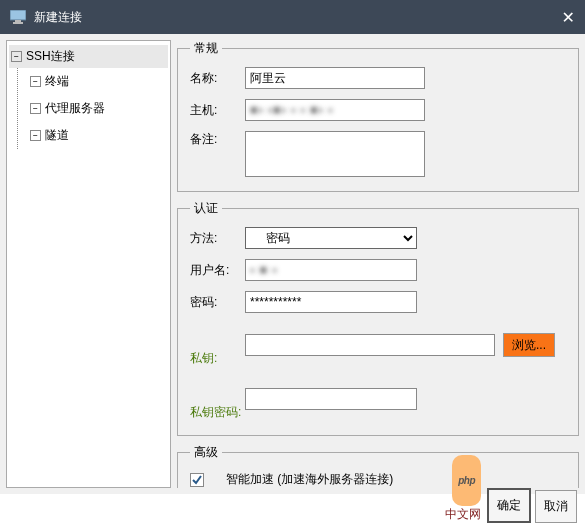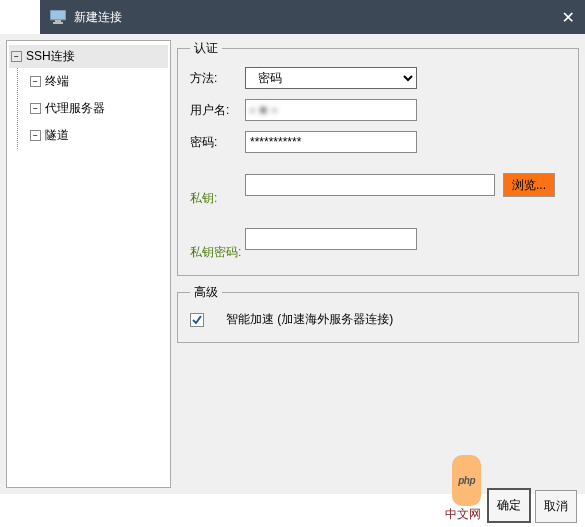--- a/index.html
+++ b/index.html
@@ -1,18 +1,18 @@
 <!DOCTYPE html>
 <html><head>
   <meta charset="utf-8">
   <style>
     * { box-sizing: border-box; margin: 0; padding: 0; }
     body { font-family: "Microsoft YaHei", Arial, sans-serif; font-size: 12px; background: #fff; width: 585px; height: 527px; overflow: hidden; }
     
-    .titlebar { background: #3d4857; color: #fff; height: 30px; display: flex; align-items: center; padding: 17px 10px; position: relative; margin-left: 40px; }
+    .titlebar { background: #3d4857; color: #fff; height: 30px; display: flex; align-items: center; padding: 17px 10px; position: relative; }
     .titlebar .app-icon { width: 16px; height: 14px; margin-right: 8px; }
     .titlebar .title { font-size: 12px; }
     .titlebar .close-btn { position: absolute; right: 10px; font-size: 16px; cursor: pointer; font-family: Arial; }
     
     .content { display: flex; height: 460px; padding: 6px; gap: 6px; background: #f0f0f0; }
     
     .tree-panel { width: 165px; background: #fff; border: 1px solid #aaa; padding: 4px 2px; }
     .tree-item { padding: 3px 2px; display: flex; align-items: center; cursor: pointer; }
     .tree-item.selected { background: #e8e8e8; }
     .tree-toggle { width: 11px; height: 11px; border: 1px solid #888; display: inline-flex; align-items: center; justify-content: center; font-size: 8px; line-height: 1; margin-right: 4px; font-family: monospace; }
@@ -26,21 +26,21 @@
     
     .form-row { display: flex; align-items: center; margin-bottom: 10px; }
     .form-row:last-child { margin-bottom: 0; }
     .form-label { width: 55px; text-align: left; }
     .form-label.disabled { color: #4d7c0f; margin-top: 27px; }
     .text-input { border: 1px solid #888; height: 22px; padding: 0 4px; font-size: 12px; font-family: inherit; background: #fff; }
     .text-input.w1 { width: 180px; }
     .text-input.w2 { width: 172px; }
     .text-input.w3 { width: 250px; }
     .textarea { border: 1px solid #888; width: 180px; height: 46px; background: #fff; resize: none; font-family: inherit; }
-    .select { border: 1px solid #666; height: 22px; width: 172px; background: #fff; font-family: inherit; font-size: 12px; padding: 0 8px; }
+    .select { border: 1px solid #666; height: 22px; width: 172px; background: #fff; font-family: inherit; font-size: 12px; padding: 0 16px; }
     .browse-btn { height: 24px; border: 1px solid #999; background: #f97316; padding: 0 8px; margin-left: 8px; cursor: pointer; font-family: inherit; font-size: 12px; }
     
     .blur-text { color: transparent; text-shadow: 0 0 5px rgba(80,80,80,0.9); letter-spacing: 1px; user-select: none; }
     
     .check-row { display: flex; align-items: center; gap: 22px; }
     .checkbox-custom { width: 14px; height: 14px; border: 1px solid #888; background: #fff; display: inline-flex; align-items: center; justify-content: center; }
     .checkbox-custom svg { width: 12px; height: 12px; }
     
     .footer { position: absolute; bottom: 4px; right: 8px; display: flex; align-items: flex-end; gap: 4px; }
     .footer .logo-block { display: flex; align-items: center; margin-right: 2px; }
@@ -82,20 +82,35 @@
       </div>
       <div class="tree-item">
         <span class="tree-toggle">−</span>
         <span>隧道</span>
       </div>
     </div>
   </div>
 
   <div class="main-panel">
 
+    <fieldset>
+      <legend>常规</legend>
+      <div class="form-row">
+        <span class="form-label">名称:</span>
+        <input class="text-input w1" value="阿里云" style="">
+      </div>
+      <div class="form-row">
+        <span class="form-label">主机:</span>
+        <div class="text-input w1 blur-text" style="display:flex;align-items:center;overflow:hidden">■▪ ▪■▪ ▪ ▪   ■▪ ▪</div>
+      </div>
+      <div class="form-row" style="align-items:flex-start">
+        <span class="form-label">备注:</span>
+        <textarea class="textarea" style=""></textarea>
+      </div>
+    </fieldset>
 
     <fieldset>
       <legend>认证</legend>
       <div class="form-row">
         <span class="form-label">方法:</span>
         <select class="select">
           <option>密码</option>
         </select>
       </div>
       <div class="form-row">

